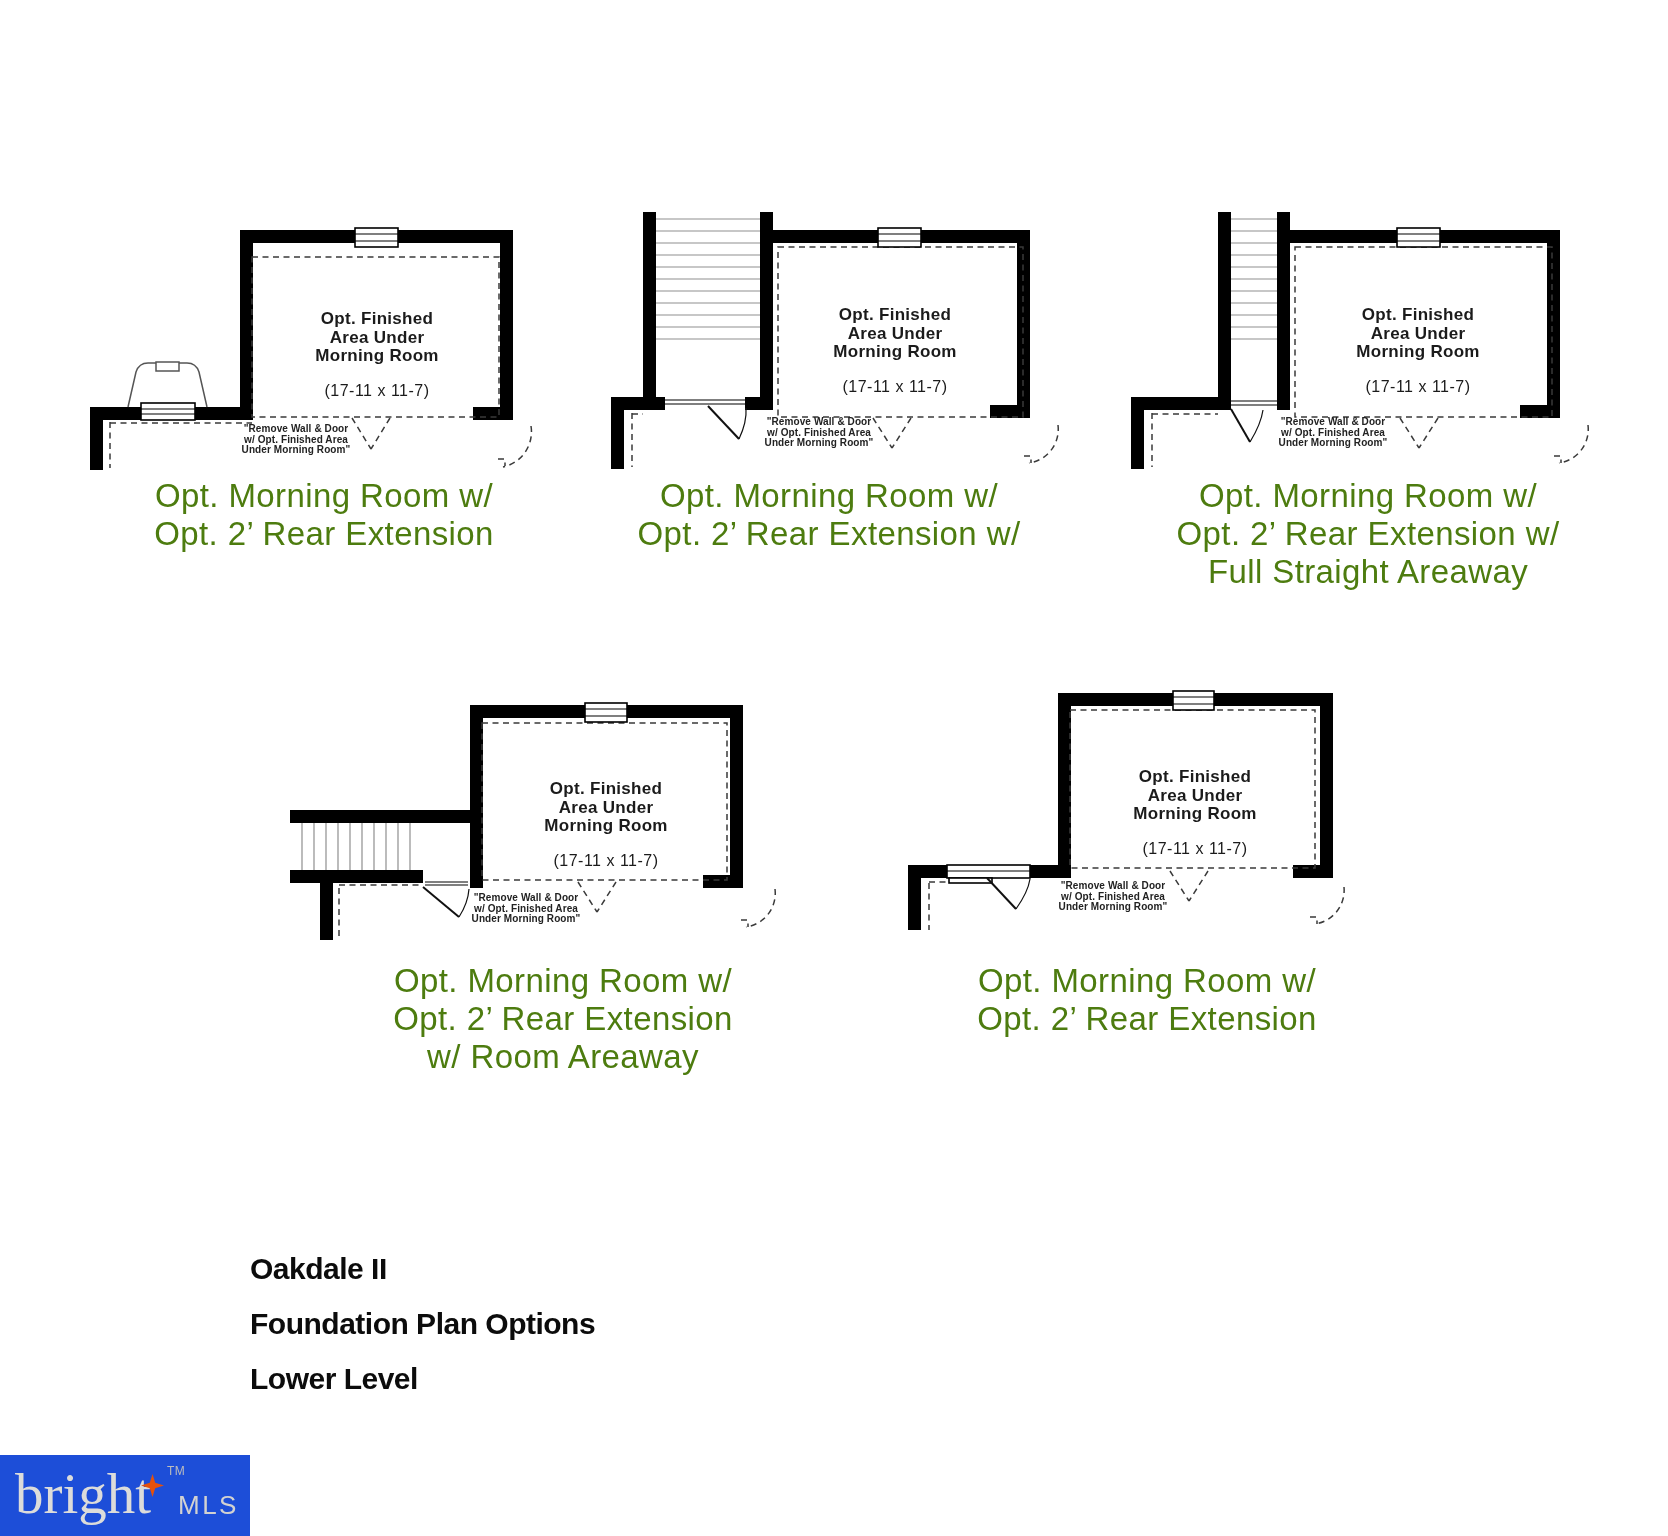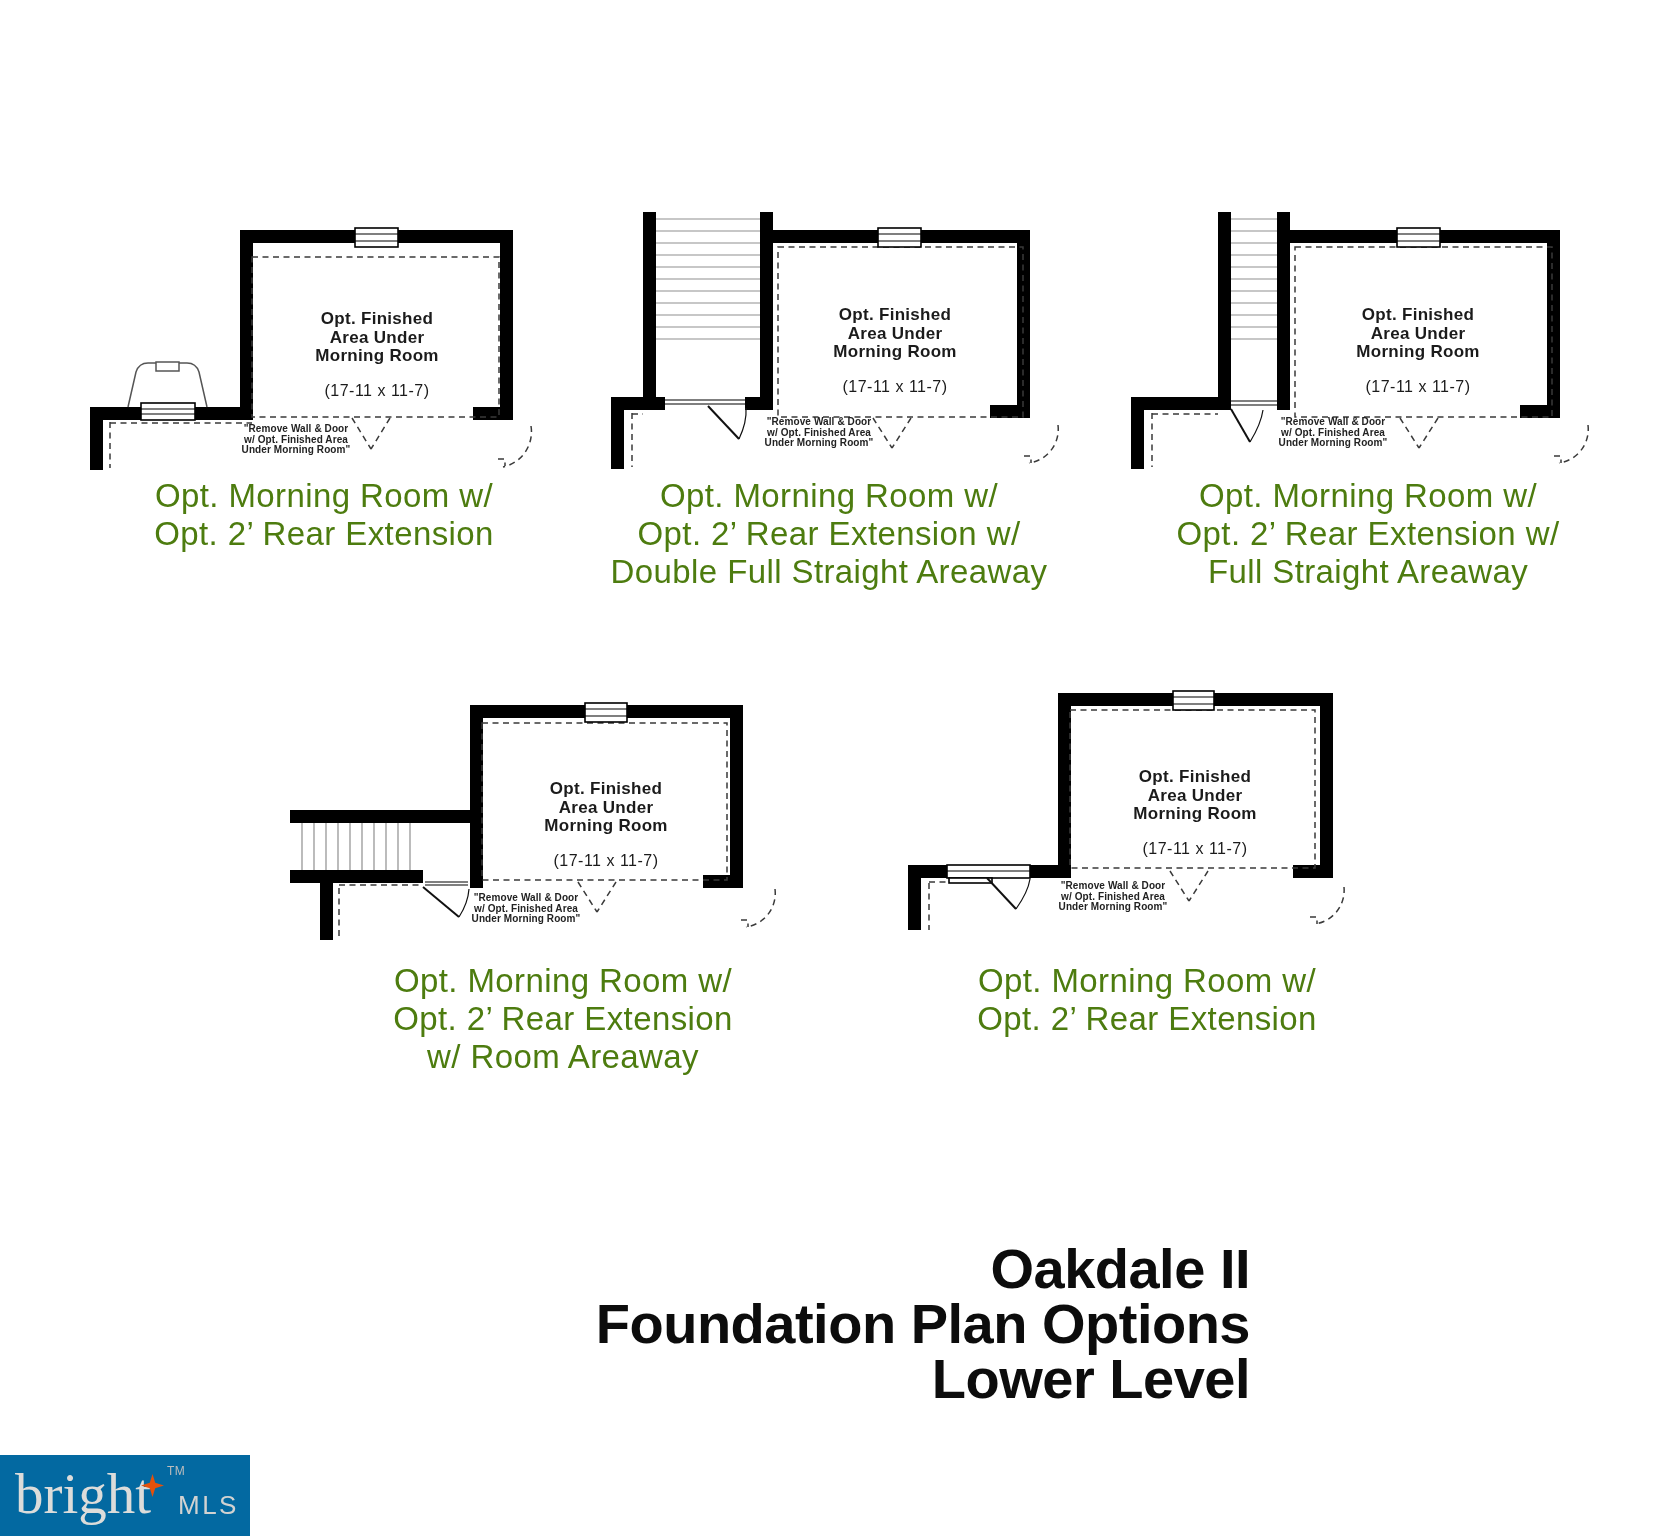--- a/index.html
+++ b/index.html
@@ -15,23 +15,23 @@
   .leaf{fill:none;stroke:#111;stroke-width:2;}
   .arc{fill:none;stroke:#111;stroke-width:1.2;}
   .bay{fill:#fff;stroke:#555;stroke-width:1.5;}
   .room-label{position:absolute;width:250px;text-align:center;color:#1b1b1b;
               font-weight:bold;font-size:17px;line-height:18.5px;letter-spacing:.3px;}
   .room-dims{font-weight:normal;font-size:16px;margin-top:16px;letter-spacing:.5px;}
   .plan-note{position:absolute;width:112px;text-align:center;color:#222;
              font-weight:bold;font-size:10px;line-height:10.6px;letter-spacing:.1px;}
   .caption{position:absolute;width:460px;text-align:center;color:#4d7c0f;
            font-size:33px;line-height:38px;letter-spacing:.4px;}
-  .title{position:absolute;left:250px;top:1241px;width:1000px;text-align:right;
-         color:#0c0c0c;font-weight:bold;font-size:56px;line-height:55px;letter-spacing:-0.5px;}
-  .logo-bar{position:absolute;left:0;top:1455px;width:250px;height:81px;background:#0369a1;}
+  .title{position:absolute;left:250px;top:1241px;width:1000px;text-align:left;
+         color:#0c0c0c;font-weight:bold;font-size:30px;line-height:55px;letter-spacing:-0.5px;}
+  .logo-bar{position:absolute;left:0;top:1455px;width:250px;height:81px;background:#1d4ed8;}
   .logo-brand{position:absolute;left:15px;top:0px;font-family:"Liberation Serif",serif;
               font-size:57px;line-height:78px;color:#DCDCDA;}
   .logo-star{position:absolute;left:140px;top:18px;}
   .logo-tm{position:absolute;left:167px;top:9px;font-size:12px;color:#bdbdbd;letter-spacing:.5px;}
   .logo-mls{position:absolute;left:178px;top:35px;font-size:26px;color:#D2D2D1;letter-spacing:2.5px;}
 </style>
 </head>
 <body>
 
 <div class="canvas">
@@ -265,21 +265,20 @@
     <div>Under Morning Room"</div>
   </div>
 
   <div class="caption" style="left:94px;top:477px;">
     <div>Opt. Morning Room w/</div>
     <div>Opt. 2’ Rear Extension</div>
   </div>
   <div class="caption" style="left:599px;top:477px;">
     <div>Opt. Morning Room w/</div>
     <div>Opt. 2’ Rear Extension w/</div>
-    <div>Double Full Straight Areaway</div>
   </div>
   <div class="caption" style="left:1138px;top:477px;">
     <div>Opt. Morning Room w/</div>
     <div>Opt. 2’ Rear Extension w/</div>
     <div>Full Straight Areaway</div>
   </div>
   <div class="caption" style="left:333px;top:962px;">
     <div>Opt. Morning Room w/</div>
     <div>Opt. 2’ Rear Extension</div>
     <div>w/ Room Areaway</div>

